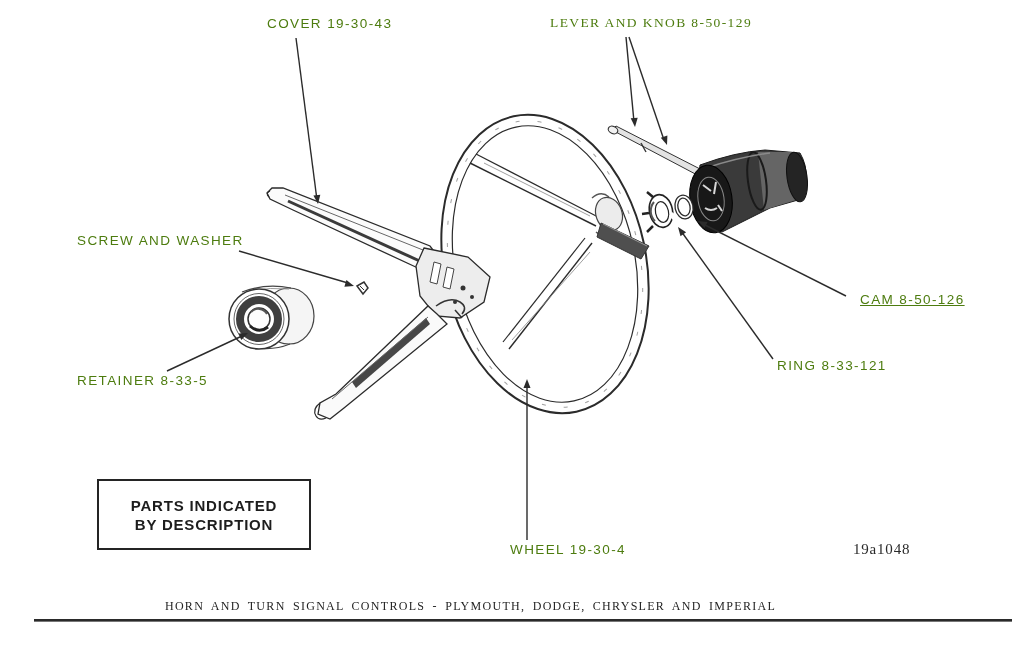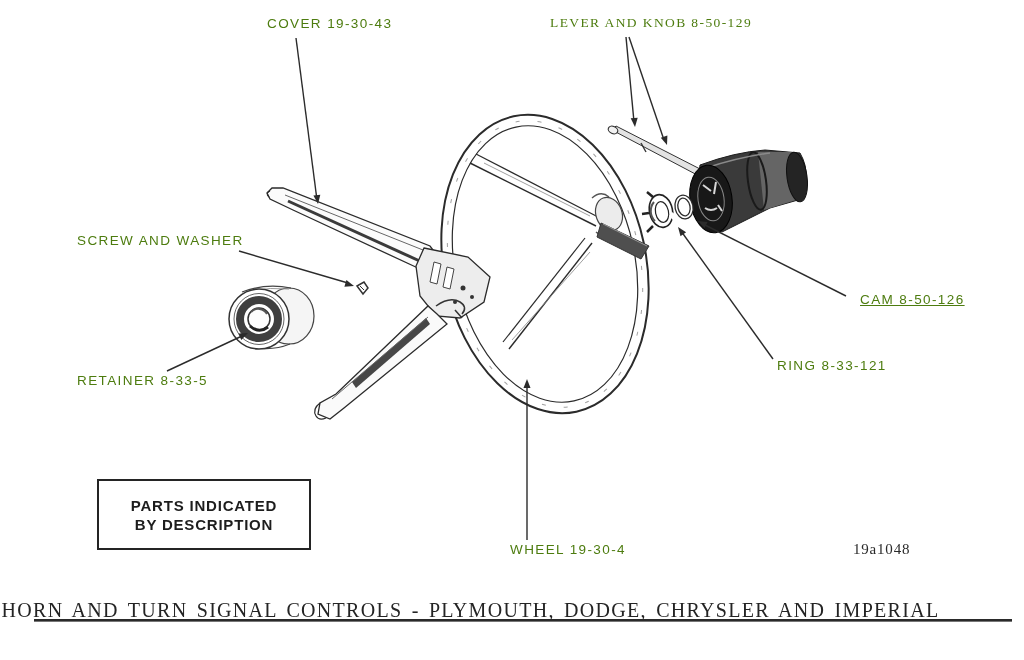--- a/index.html
+++ b/index.html
@@ -50,21 +50,21 @@
     font-size: 15px;
     letter-spacing: 0.8px;
     color: #2a2a2a;
   }
   .caption {
     position: absolute;
     left: 0; top: 599px;
     width: 941px;
     text-align: center;
     font-family: "Liberation Serif", serif;
-    font-size: 20px;
+    font-size: 12px;
     letter-spacing: 1.3px;
     word-spacing: 3px;
     color: #242424;
   }
   .bottom-rule {
     position: absolute;
     left: 34px; top: 619px;
     width: 978px; height: 3px;
     background: #2a2a2a;
     border-bottom: 1px solid #777;

